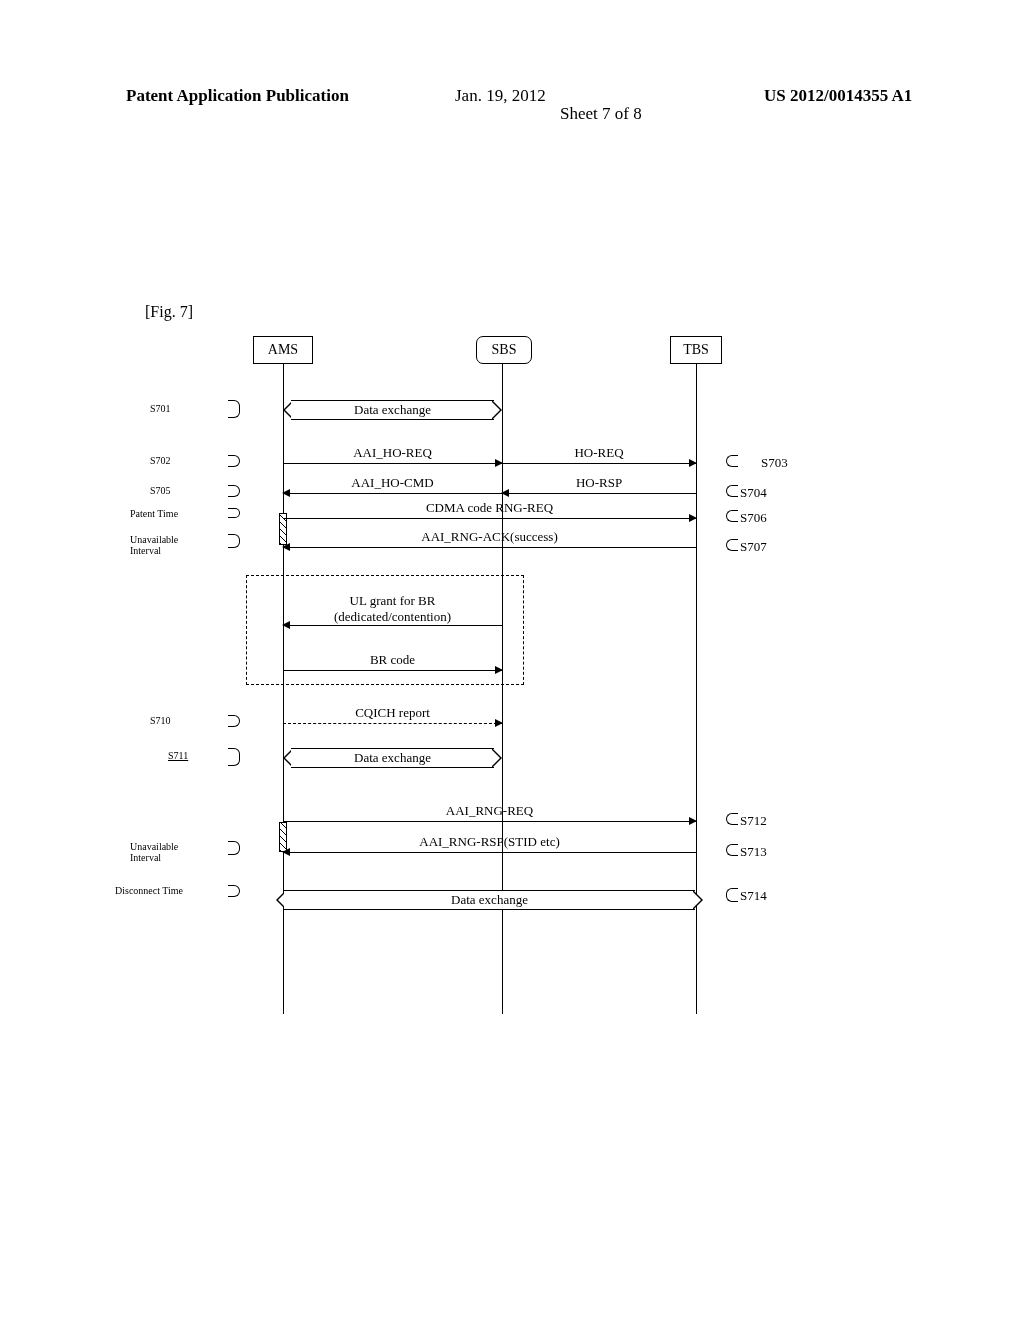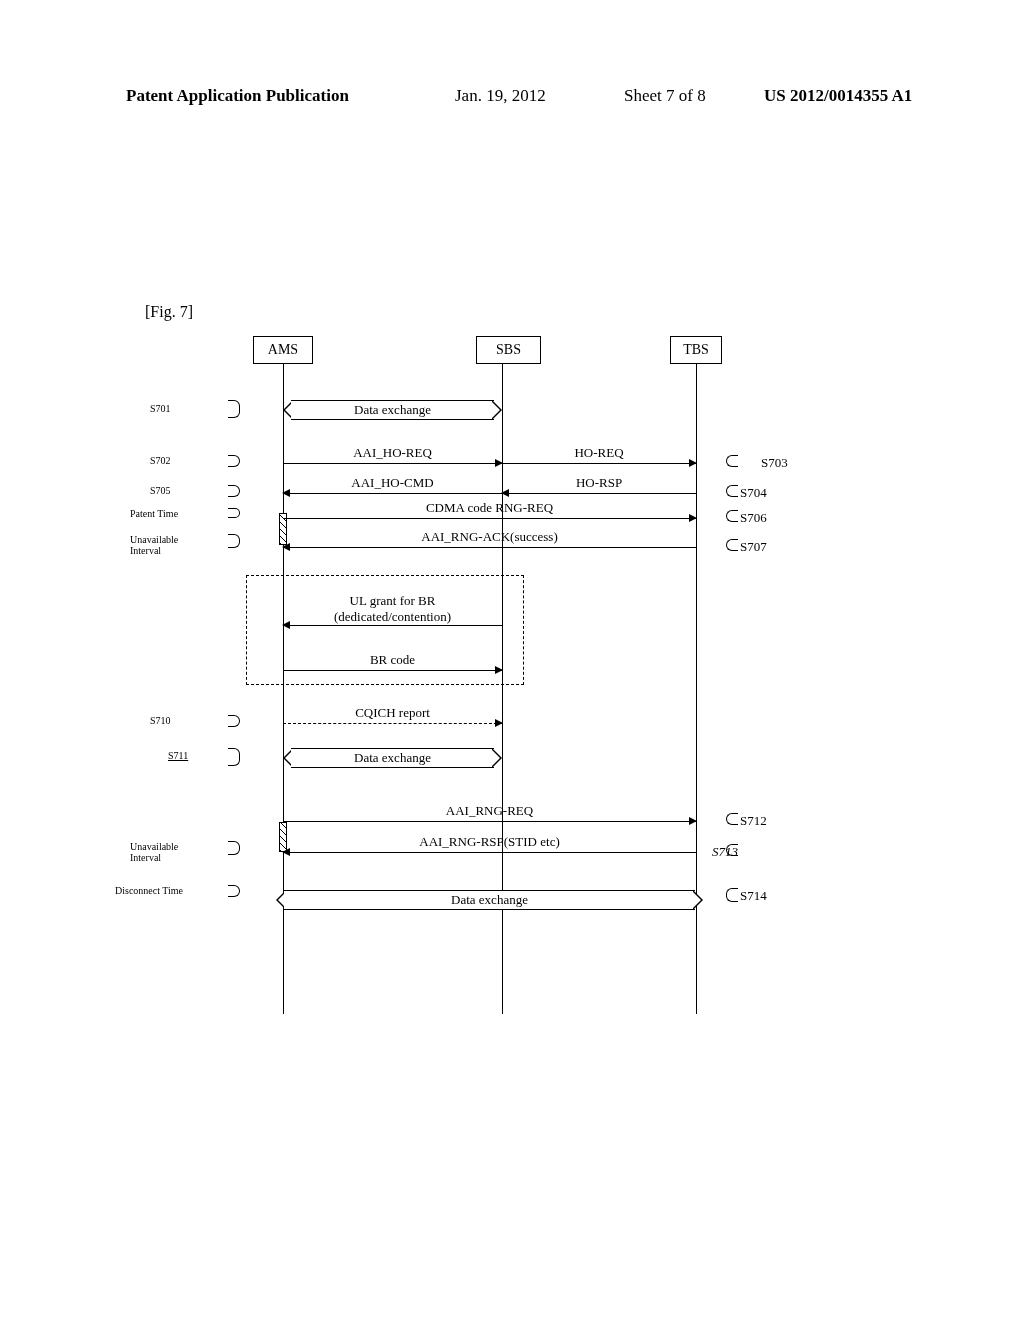--- a/index.html
+++ b/index.html
@@ -1,21 +1,21 @@
 <!DOCTYPE html>
 <html><head>
 <meta charset="utf-8">
 <style>
   * { box-sizing: border-box; margin: 0; padding: 0; }
   body { font-family: "Times New Roman", serif; background: #fff; color: #000; }
   .page { width: 1024px; height: 1320px; position: relative; background: #fff; }
   .header { position: absolute; top: 86px; left: 0; width: 100%; font-size: 17px; }
   .header .pub { position: absolute; left: 126px; font-weight: bold; }
   .header .date { position: absolute; left: 455px; }
-  .header .sheet { position: absolute; left: 624px; }
+  .header .sheet { position: absolute; left: 560px; margin-top: 18px; }
   .header .num { position: absolute; left: 764px; font-weight: bold; }
   .fig-label { position: absolute; left: 145px; top: 303px; font-size: 16px; }
   .diagram { position: absolute; left: 150px; top: 330px; width: 740px; height: 700px; }
   .actor-box { position: absolute; top: 6px; height: 28px; border: 1px solid #000; display: flex; align-items: center; justify-content: center; font-size: 14px; background: #fff; z-index: 10; }
   .lifeline { position: absolute; top: 34px; width: 0; border-left: 1px solid #000; height: 650px; }
   .step-label-l { position: absolute; font-size: 10px; text-align: left; }
   .step-label-r { position: absolute; font-size: 13px; }
   .curve-l { position: absolute; width: 12px; border-top: 1px solid #000; border-bottom: 1px solid #000; border-right: 1px solid #000; border-radius: 0 6px 6px 0; }
   .curve-r { position: absolute; width: 12px; border-top: 1px solid #000; border-bottom: 1px solid #000; border-left: 1px solid #000; border-radius: 6px 0 0 6px; }
   .msg { position: absolute; height: 0; }
@@ -43,21 +43,21 @@
     <span class="date">Jan. 19, 2012</span>
     <span class="sheet">Sheet 7 of 8</span>
     <span class="num">US 2012/0014355 A1</span>
   </div>
 
   <div class="fig-label">[Fig. 7]</div>
 
   <div class="diagram">
 
     <div class="actor-box" style="left:103px; width:60px;">AMS</div>
-    <div class="actor-box" style="left:326px; width:65px;">SBS</div>
+    <div class="actor-box" style="left:326px; width:56px;border-radius:7px;">SBS</div>
     <div class="actor-box" style="left:520px; width:52px;text-align:right;">TBS</div>
 
     <div class="lifeline" style="left:133px;"></div>
     <div class="lifeline" style="left:352px;"></div>
     <div class="lifeline" style="left:546px;"></div>
 
     <div class="step-label-l" style="left:0; top:73px; width:75px;">S701</div>
     <div class="curve-l" style="left:78px; top:70px; height:18px;"></div>
 
     <div class="step-label-l" style="left:0; top:125px; width:75px;">S702</div>
@@ -94,21 +94,21 @@
 
     <div class="step-label-r" style="left:590px; top:180px;">S706</div>
     <div class="curve-r" style="left:576px; top:180px; height:12px;"></div>
 
     <div class="step-label-r" style="left:590px; top:209px;">S707</div>
     <div class="curve-r" style="left:576px; top:209px; height:12px;"></div>
 
     <div class="step-label-r" style="left:590px; top:483px;">S712</div>
     <div class="curve-r" style="left:576px; top:483px; height:12px;"></div>
 
-    <div class="step-label-r" style="left:562px; top:514px;font-style:italic;">S713</div>
+    <div class="step-label-r" style="left:590px; top:514px;">S713</div>
     <div class="curve-r" style="left:576px; top:514px; height:12px;"></div>
 
     <div class="step-label-r" style="left:590px; top:558px;">S714</div>
     <div class="curve-r" style="left:576px; top:558px; height:14px;"></div>
 
     <div class="hatched" style="left:129px; top:183px; height:32px;"></div>
     <div class="hatched" style="left:129px; top:492px; height:30px;"></div>
 
     <div class="biarrow" style="left:133px; top:70px; width:219px; height:20px;">
       <div class="tip-l"></div>

